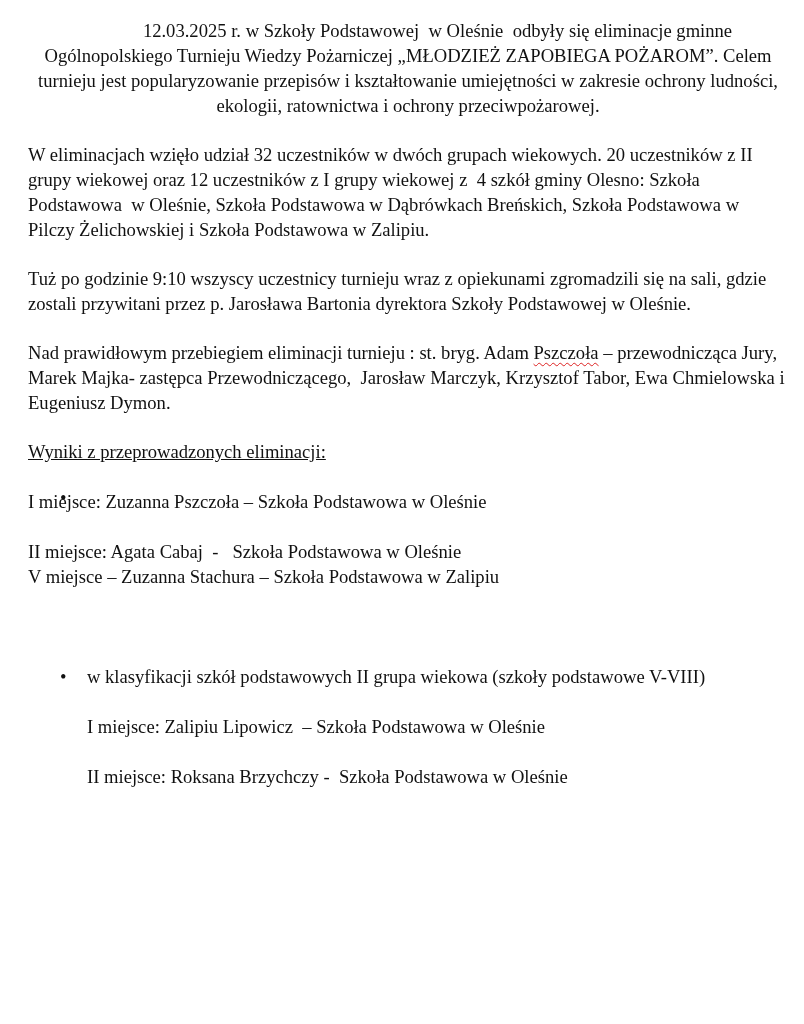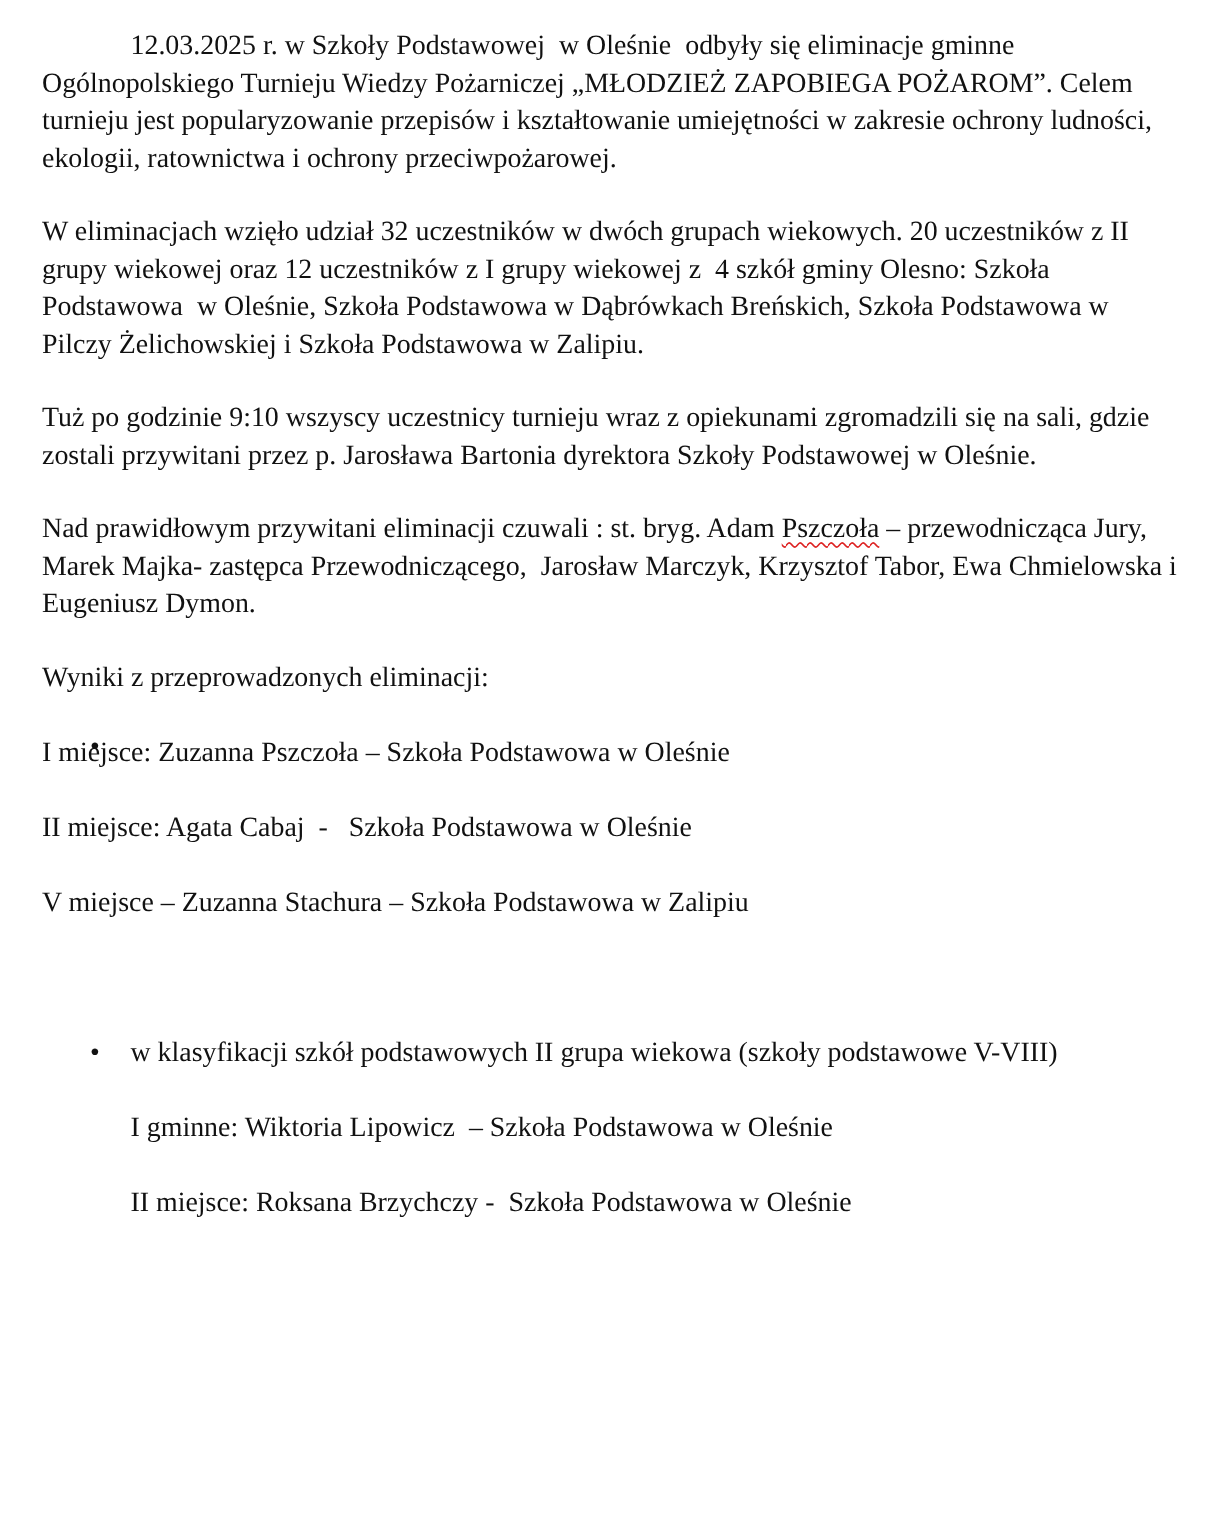--- a/index.html
+++ b/index.html
@@ -1,38 +1,38 @@
 <!DOCTYPE html>
 <html><head>
 <meta charset="utf-8">
 <style>
   html, body { margin: 0; padding: 0; background: #ffffff; }
   body { width: 804px; height: 1024px; overflow: hidden; position: relative;
          font-family: "Liberation Serif", "DejaVu Serif", serif; color: #111; }
   .page { position: absolute; left: 28px; top: 18px; width: 760px; font-size: 18.6px; line-height: 25px; }
   .para { margin: 0 0 24px 0; }
-  .indent { text-indent: 59px; }
-  .u { }
+  .indent { text-indent: 59px; text-align: center; }
+  .u { text-decoration: underline; }
   .squiggle { text-decoration: underline wavy #d22; text-decoration-thickness: 1px; text-underline-offset: 3px; }
   .bullet-row { position: relative; padding-left: 59px; margin: 0; }
   .bullet { position: absolute; left: 32px; top: 0; }
   .result { font-weight: normal; margin: 0; }
   .result-indented { padding-left: 59px; }
 </style>
 </head>
 <body>
 
 <div class="page">
   <p class="para indent" style="white-space:pre-wrap">12.03.2025 r. w Szkoły Podstawowej  w Oleśnie  odbyły się eliminacje gminne Ogólnopolskiego Turnieju Wiedzy Pożarniczej „MŁODZIEŻ ZAPOBIEGA POŻAROM”. Celem turnieju jest popularyzowanie przepisów i kształtowanie umiejętności w zakresie ochrony ludności, ekologii, ratownictwa i ochrony przeciwpożarowej.</p>
   <p class="para" style="white-space:pre-wrap">W eliminacjach wzięło udział 32 uczestników w dwóch grupach wiekowych. 20 uczestników z II grupy wiekowej oraz 12 uczestników z I grupy wiekowej z  4 szkół gminy Olesno: Szkoła Podstawowa  w Oleśnie, Szkoła Podstawowa w Dąbrówkach Breńskich, Szkoła Podstawowa w Pilczy Żelichowskiej i Szkoła Podstawowa w Zalipiu.</p>
   <p class="para">Tuż po godzinie 9:10 wszyscy uczestnicy turnieju wraz z opiekunami zgromadzili się na sali, gdzie zostali przywitani przez p. Jarosława Bartonia dyrektora Szkoły Podstawowej w Oleśnie.</p>
-  <p class="para" style="white-space:pre-wrap"><span>Nad prawidłowym przywitani eliminacji czuwali : st. bryg. Adam </span><span class="squiggle">Pszczoła</span><span> – przewodnicząca Jury, Marek Majka- zastępca Przewodniczącego,  Jarosław Marczyk, Krzysztof Tabor, Ewa Chmielowska i Eugeniusz Dymon.</span></p>
+  <p class="para" style="white-space:pre-wrap"><span>Nad prawidłowym przebiegiem eliminacji turnieju : st. bryg. Adam </span><span class="squiggle">Pszczoła</span><span> – przewodnicząca Jury, Marek Majka- zastępca Przewodniczącego,  Jarosław Marczyk, Krzysztof Tabor, Ewa Chmielowska i Eugeniusz Dymon.</span></p>
   <p class="para u" style="margin-bottom:21px">Wyniki z przeprowadzonych eliminacji:</p>
 
   <p class="bullet-row" style="margin-bottom:25px"><span class="bullet">•</span></p>
   <p class="result" style="white-space:pre;margin-bottom:25px">I miejsce: Zuzanna Pszczoła – Szkoła Podstawowa w Oleśnie</p>
-  <p class="result" style="white-space:pre;margin-bottom:25px">II miejsce: Agata Cabaj  -   Szkoła Podstawowa w Oleśnie</p>
+  <p class="result" style="white-space:pre;">II miejsce: Agata Cabaj  -   Szkoła Podstawowa w Oleśnie</p>
   <p class="result" style="white-space:pre;margin-bottom:75px">V miejsce – Zuzanna Stachura – Szkoła Podstawowa w Zalipiu</p>
 
   <p class="bullet-row" style="margin-bottom:25px"><span class="bullet">•</span><span>w klasyfikacji szkół podstawowych II grupa wiekowa (szkoły podstawowe V-VIII)</span></p>
-  <p class="result result-indented" style="white-space:pre;margin-bottom:25px">I gminne: Wiktoria Lipowicz  – Szkoła Podstawowa w Oleśnie</p>
+  <p class="result result-indented" style="white-space:pre;margin-bottom:25px">I miejsce: Zalipiu Lipowicz  – Szkoła Podstawowa w Oleśnie</p>
   <p class="result result-indented" style="white-space:pre;margin-bottom:41px">II miejsce: Roksana Brzychczy -  Szkoła Podstawowa w Oleśnie</p>
 </div>
 
 </body></html>

